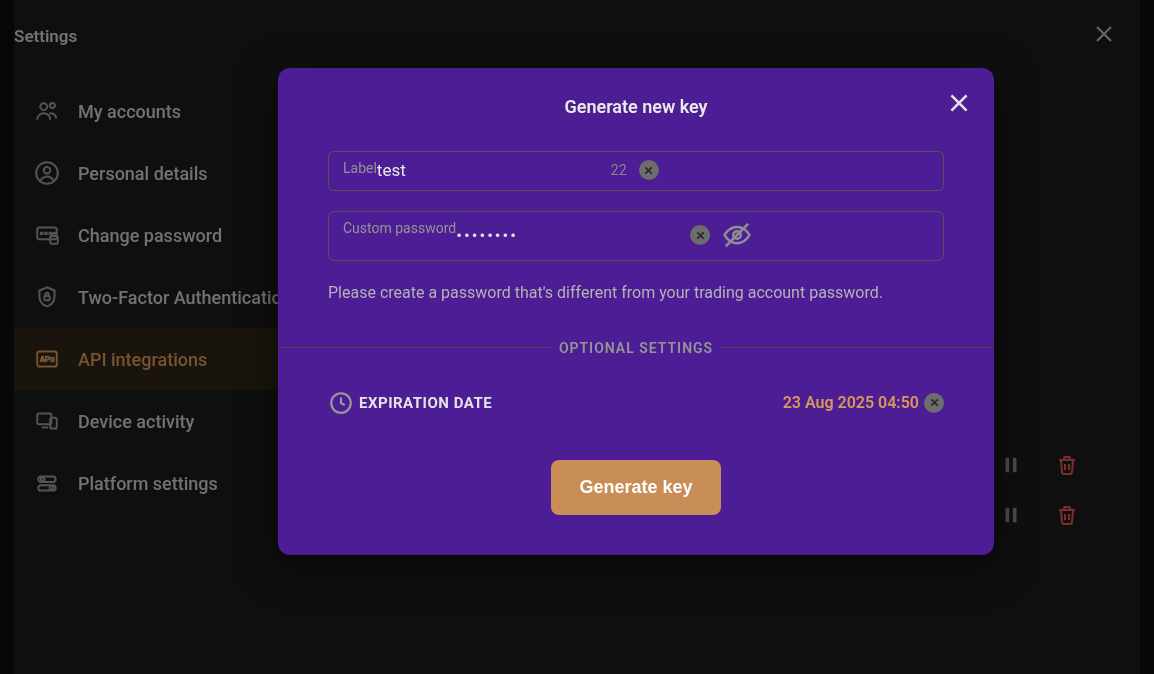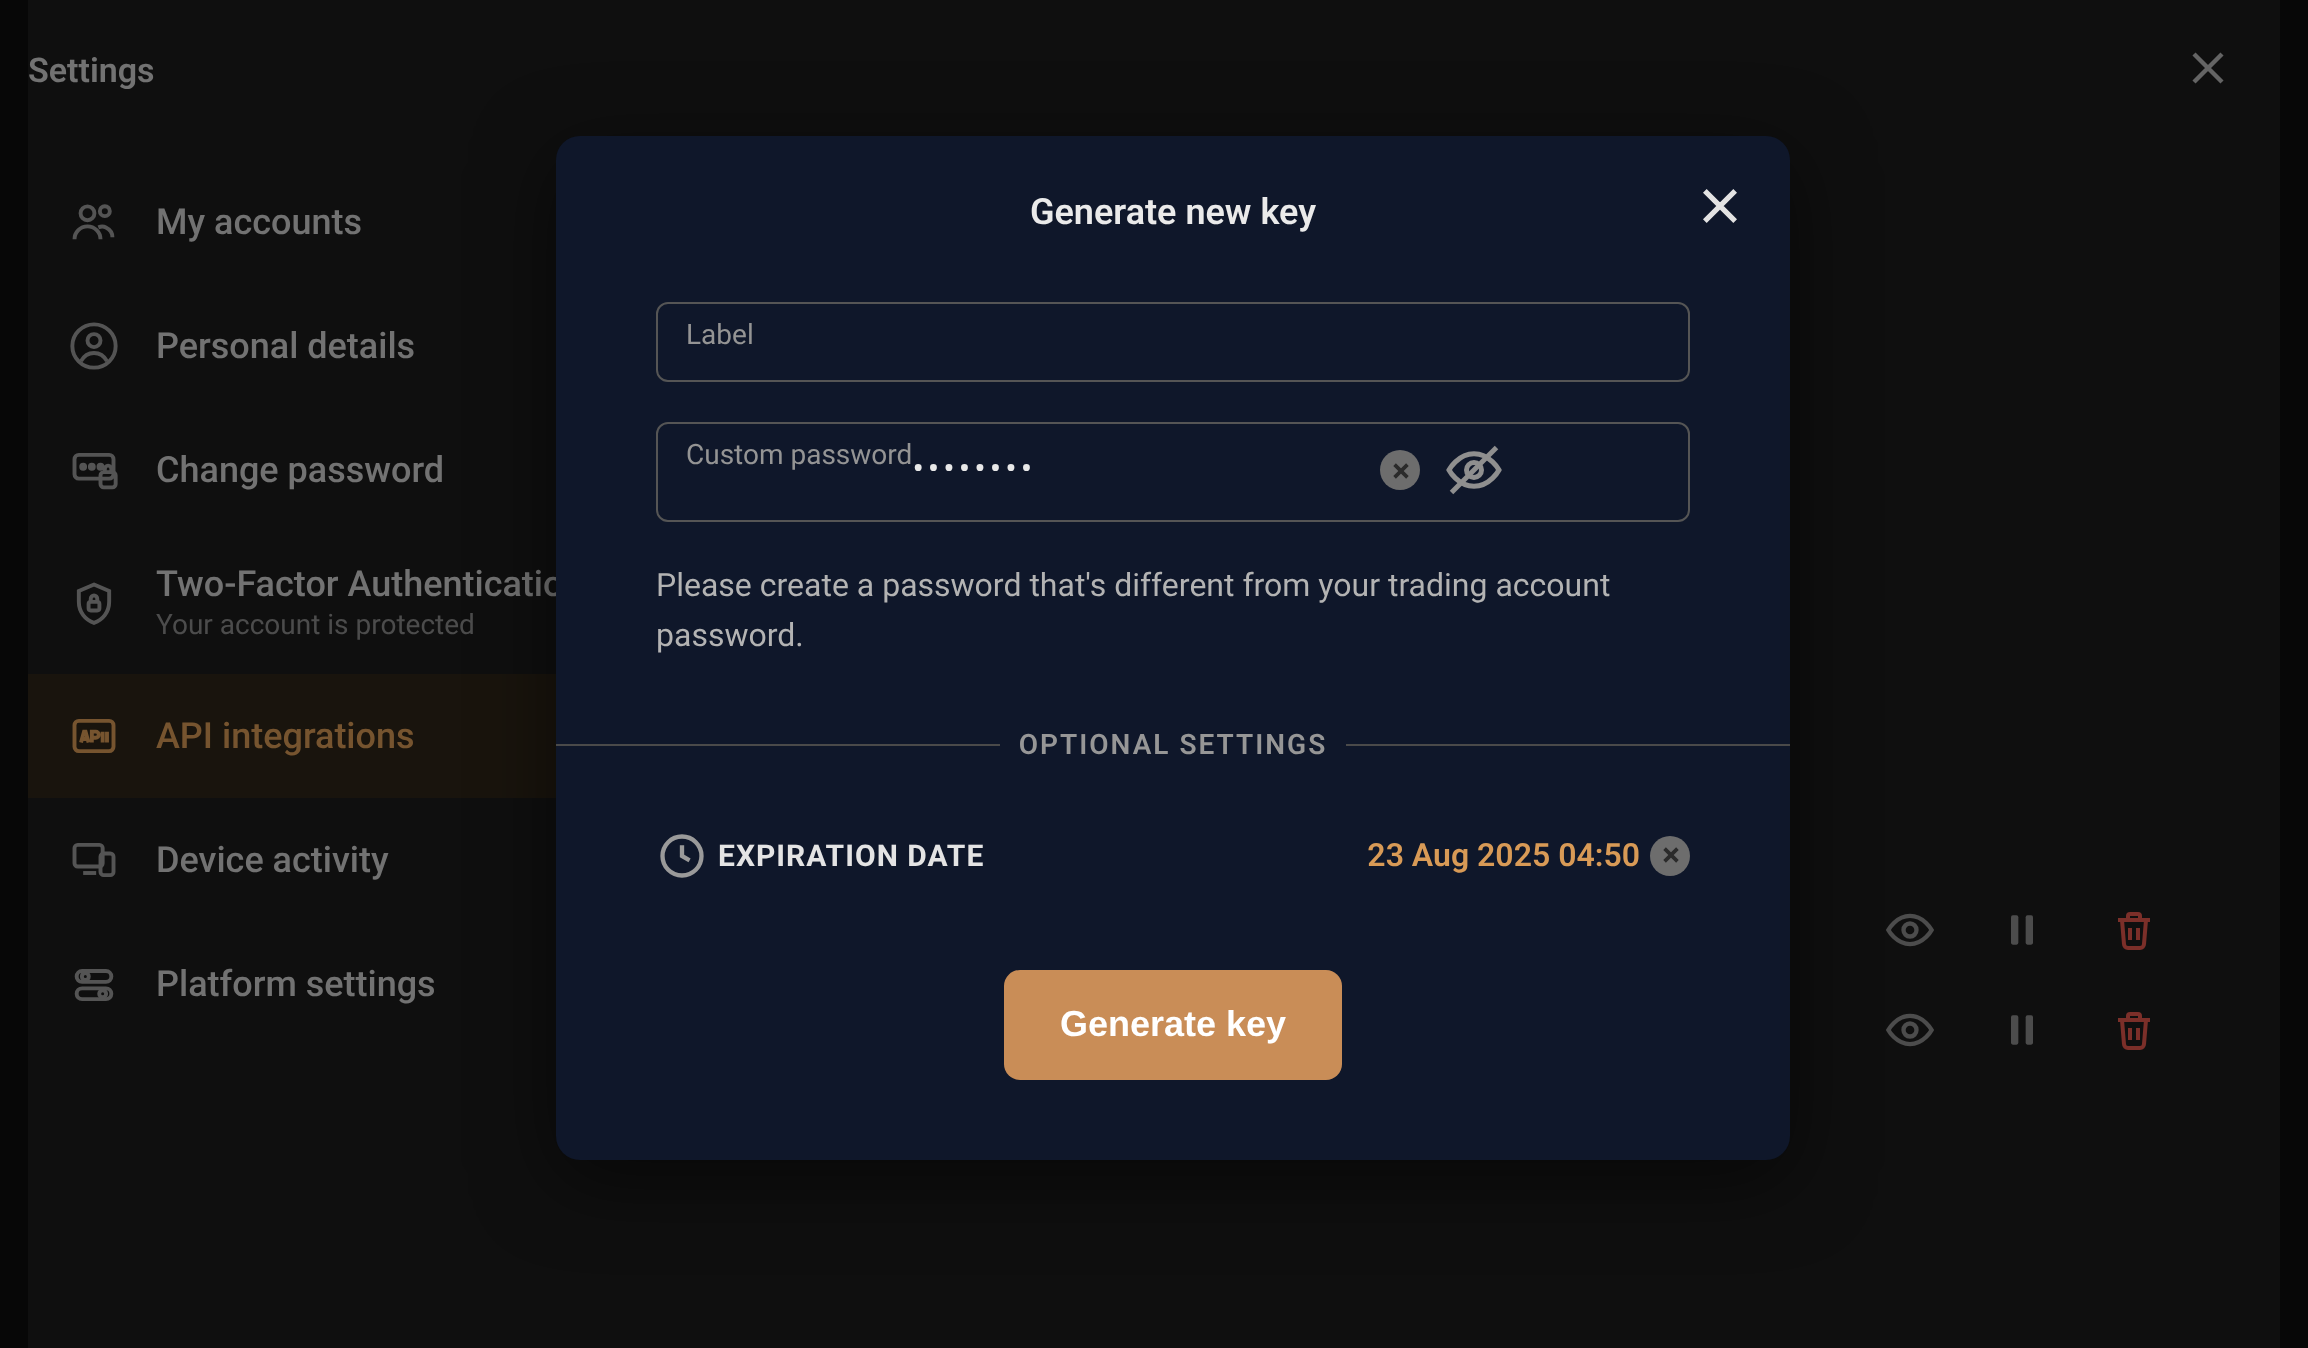--- a/index.html
+++ b/index.html
@@ -105,22 +105,22 @@
   
   .dialog-overlay {
     position: absolute;
     inset: 0;
     background: rgba(0,0,0,0.45);
   }
   .dialog {
     position: absolute;
     left: 278px;
     top: 68px;
-    width: 617px;
-    background: #0f172a;
+    width: 716px;
+    background: #4c1d95;
     border-radius: 12px;
     padding: 28px 50px 40px 50px;
     box-shadow: 0 10px 40px rgba(0,0,0,0.5);
   }
   .dialog-title {
     text-align: center;
     font-size: 18px;
     font-weight: 600;
     color: #eaeaea;
     margin-bottom: 34px;
@@ -301,21 +301,20 @@
       <div class="sidebar-item">
         <span class="icon">
           <svg width="26" height="26" viewBox="0 0 24 24" fill="none" stroke="currentColor" stroke-width="1.8">
               <path d="M12 3l7 3v5c0 4.8-3 8.4-7 9.7-4-1.3-7-4.9-7-9.7V6l7-3z"></path>
               <rect x="9.5" y="11" width="5" height="4" rx="1"></rect>
               <path d="M10.5 11V9.6a1.5 1.5 0 0 1 3 0V11"></path>
             </svg>
         </span>
         <span class="labels">
           <span class="label">Two-Factor Authentication</span>
-          <span class="sublabel">Your account is protected</span>
         </span>
       </div>
 
       <div class="sidebar-item active">
         <span class="icon">
           <svg width="26" height="26" viewBox="0 0 24 24" fill="none" stroke="currentColor" stroke-width="1.8">
               <rect x="3" y="5" width="18" height="14" rx="2"></rect>
               <path d="M6 15l1.4-5h.7L9.5 15M6.5 13.4h2.4M11 15v-5h1.8a1.4 1.4 0 0 1 0 2.8H11M16 15v-5M18 15v-5"></path>
             </svg>
         </span>
@@ -404,20 +403,29 @@
 <div class="dialog">
   <div class="dialog-title">Generate new key</div>
   <div class="dialog-close">
     <svg width="26" height="26" viewBox="0 0 24 24" fill="none" stroke="currentColor" stroke-width="2.4">
         <path d="M5 5 L19 19 M19 5 L5 19"></path>
       </svg>
   </div>
 
   <div class="field">
     <span class="field-label">Label</span>
+    <div class="field-row">
+      <input class="field-input" type="text" value="test" style="">
+      <span class="field-count">22</span>
+      <span class="mini-circle-btn">
+        <svg width="11" height="11" viewBox="0 0 24 24" fill="none" stroke="currentColor" stroke-width="4">
+            <path d="M5 5 L19 19 M19 5 L5 19"></path>
+          </svg>
+      </span>
+    </div>
   </div>
 
   <div class="field">
     <span class="field-label">Custom password</span>
     <div class="field-row">
       <input class="field-input" type="text" style="letter-spacing: 2px;" value="••••••••">
       <span class="mini-circle-btn" style="background:#6d6d6d;">
         <svg width="11" height="11" viewBox="0 0 24 24" fill="none" stroke="currentColor" stroke-width="4">
             <path d="M5 5 L19 19 M19 5 L5 19"></path>
           </svg>

